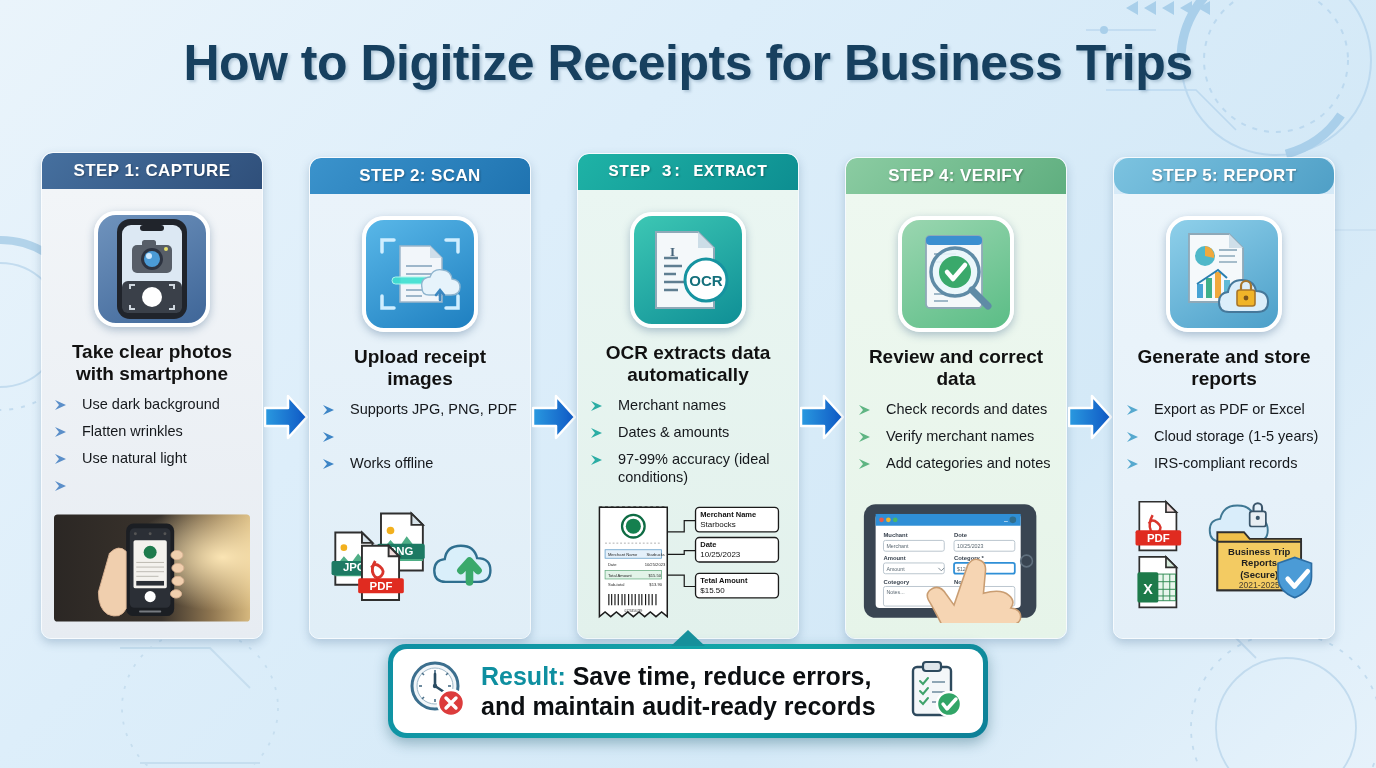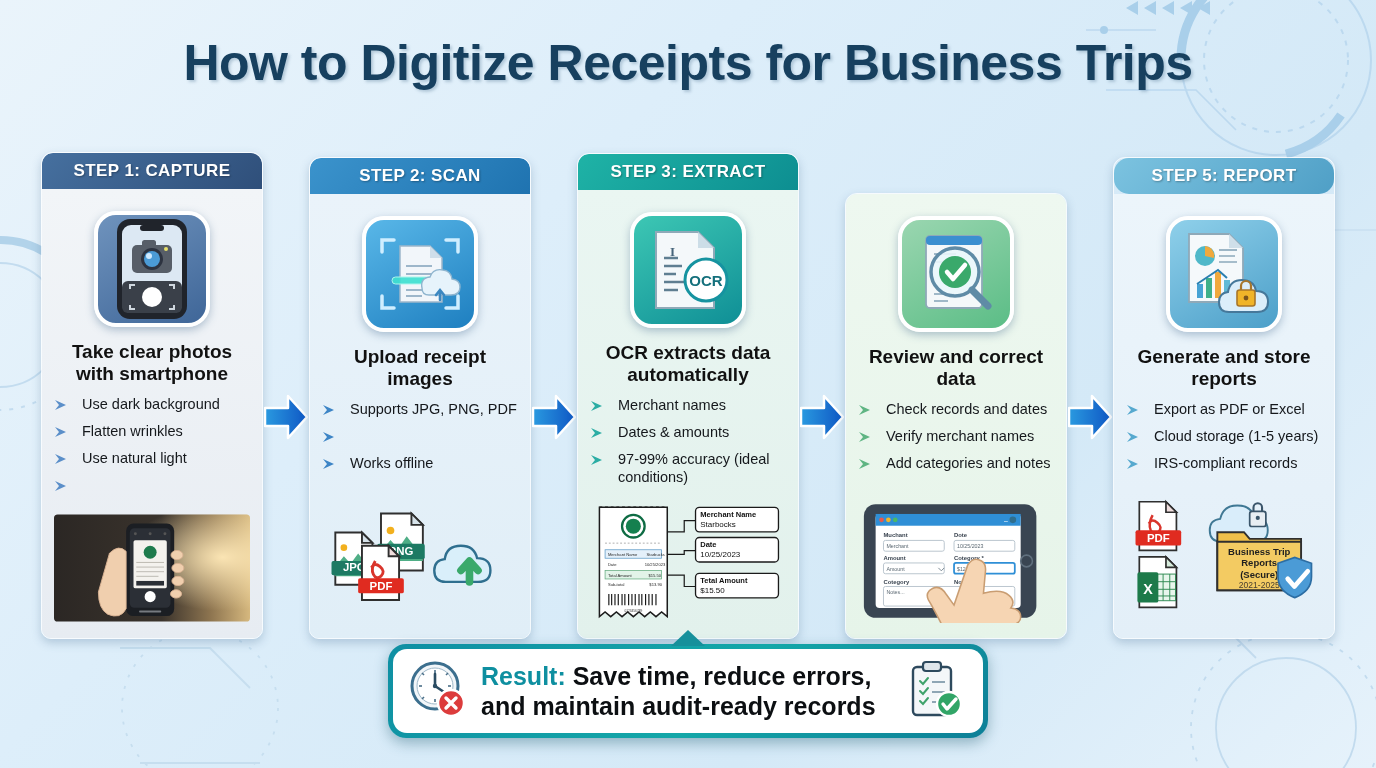--- a/index.html
+++ b/index.html
@@ -357,21 +357,21 @@
           <linearGradient id="ag2" x1="0" y1="0" x2="1" y2="0">
             <stop offset="0%" stop-color="#2a9ae0"></stop>
             <stop offset="100%" stop-color="#0f57c4"></stop>
           </linearGradient>
         </defs>
       <path d="M1 16 H24 V4 L43 25 L24 46 V34 H1 Z" fill="url(#ag2)" stroke="#fff" stroke-width="2.5" stroke-linejoin="round"></path>
     </svg>
   </div>
 
   <div class="card">
-    <div class="card-header" style="background:linear-gradient(135deg,#1fb3a6,#0d8e91);">STEP 3: EXTRACT</div>
+    <div class="card-header" style="background:linear-gradient(135deg,#1fb3a6,#0d8e91);font-family:Liberation Mono, monospace;">STEP 3: EXTRACT</div>
     <div class="card-body" style="background:linear-gradient(180deg,#eaf6f2,#e2f1ec);">
       <div class="hero" style="background:linear-gradient(150deg,#3dc7b4,#0f8f96);">
         <svg width="92" height="92" viewBox="0 0 92 92">
           <path d="M14 8 h42 l16 16 v60 h-58 z" fill="#f4f8fa" stroke="#8fa9b8" stroke-width="2"></path>
           <path d="M56 8 v16 h16 z" fill="#ccdde7"></path>
           <g stroke="#5f7e91" stroke-width="2.5">
             <path d="M22 34 H36"></path>
               <path d="M22 42 H40"></path>
               <path d="M22 50 H34"></path>
               <path d="M22 58 H42"></path>
@@ -474,20 +474,21 @@
           <linearGradient id="ag3" x1="0" y1="0" x2="1" y2="0">
             <stop offset="0%" stop-color="#2a9ae0"></stop>
             <stop offset="100%" stop-color="#0f57c4"></stop>
           </linearGradient>
         </defs>
       <path d="M1 16 H24 V4 L43 25 L24 46 V34 H1 Z" fill="url(#ag3)" stroke="#fff" stroke-width="2.5" stroke-linejoin="round"></path>
     </svg>
   </div>
 
   <div class="card">
+    <div class="card-header" style="background:linear-gradient(135deg,#8bcca2,#5fae7f);">STEP 4: VERIFY</div>
     <div class="card-body" style="background:linear-gradient(180deg,#eef8f0,#e6f4e9);">
       <div class="hero" style="background:linear-gradient(150deg,#9ad6b0,#5bbd86);">
         <svg width="92" height="92" viewBox="0 0 92 92">
           <rect x="16" y="8" width="56" height="72" rx="4" fill="#f4f8fa" stroke="#8fa9b8" stroke-width="1.8"></rect>
           <rect x="16" y="8" width="56" height="9" rx="4" fill="#3b8fd0"></rect>
           <g stroke="#9fb8c8" stroke-width="2">
             <path d="M24 26 H46"></path>
               <path d="M24 34 H42"></path>
               <path d="M24 66 H44"></path>
               <path d="M24 73 H38"></path>

